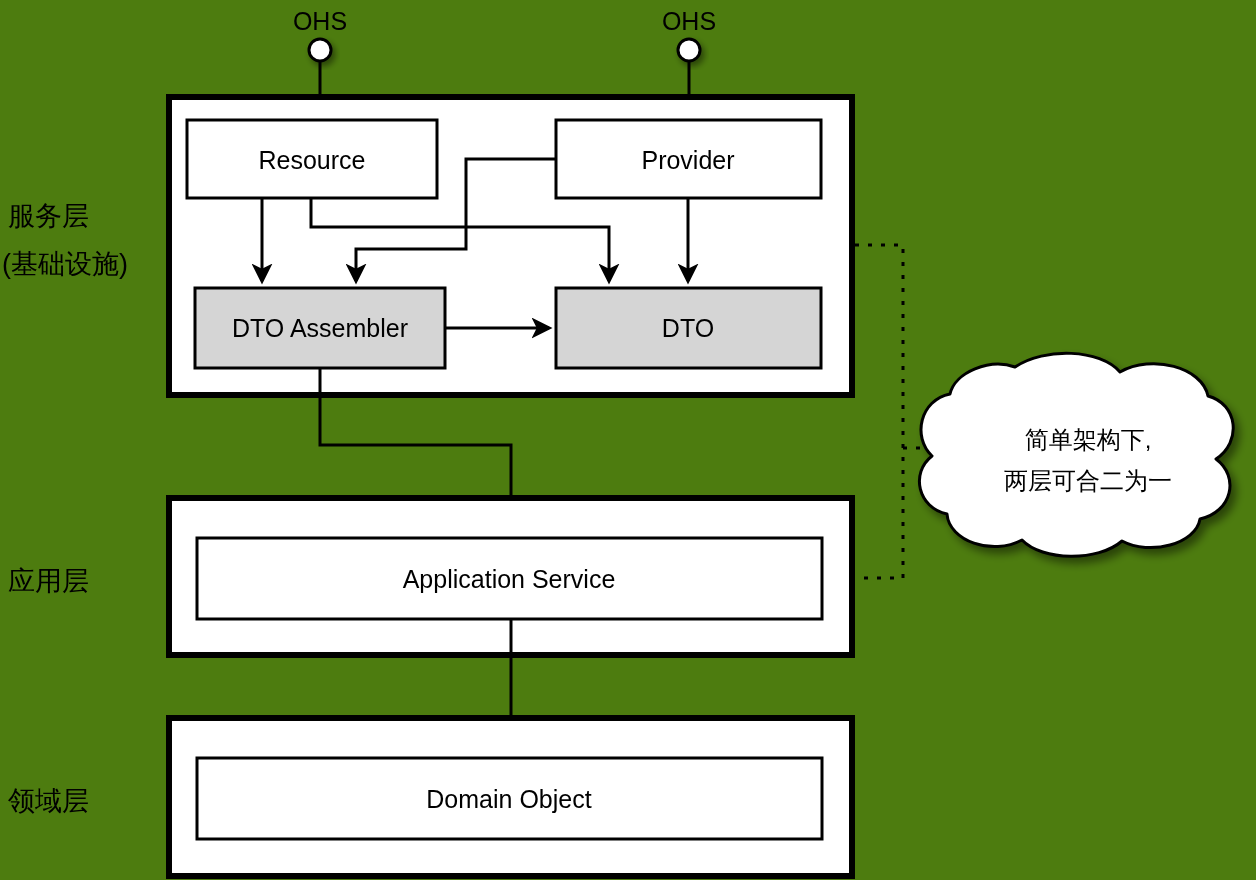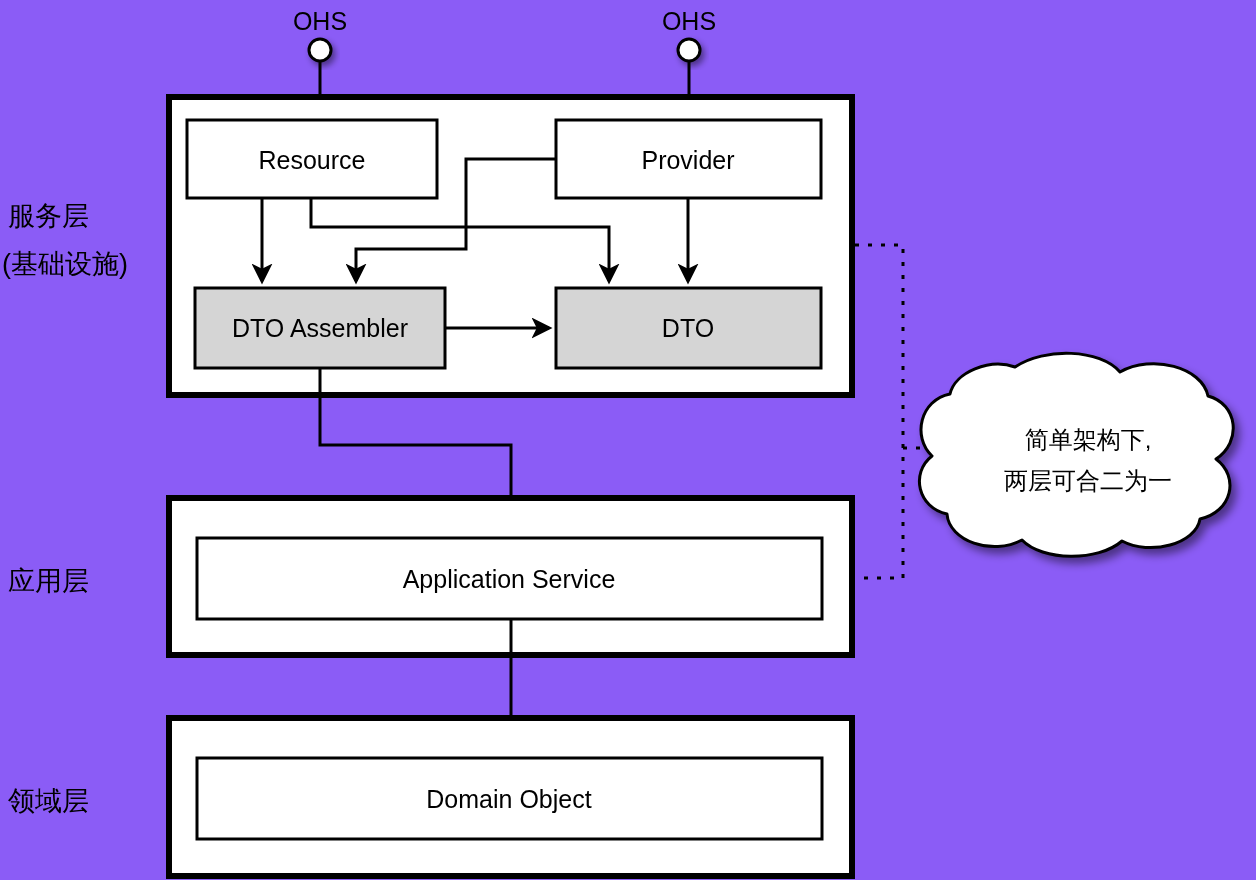--- a/index.html
+++ b/index.html
@@ -8,21 +8,21 @@
     padding: 0;
     background: #ffffff;
   }
   body {
     font-family: "Liberation Sans", "DejaVu Sans", sans-serif;
   }
   #canvas {
     position: relative;
     width: 1256px;
     height: 880px;
-    background: #8b5cf6;
+    background: #4d7c0f;
     overflow: hidden;
   }
   #diagram-svg {
     position: absolute;
     left: 0;
     top: 0;
     width: 1256px;
     height: 880px;
   }
   .svg-text {

